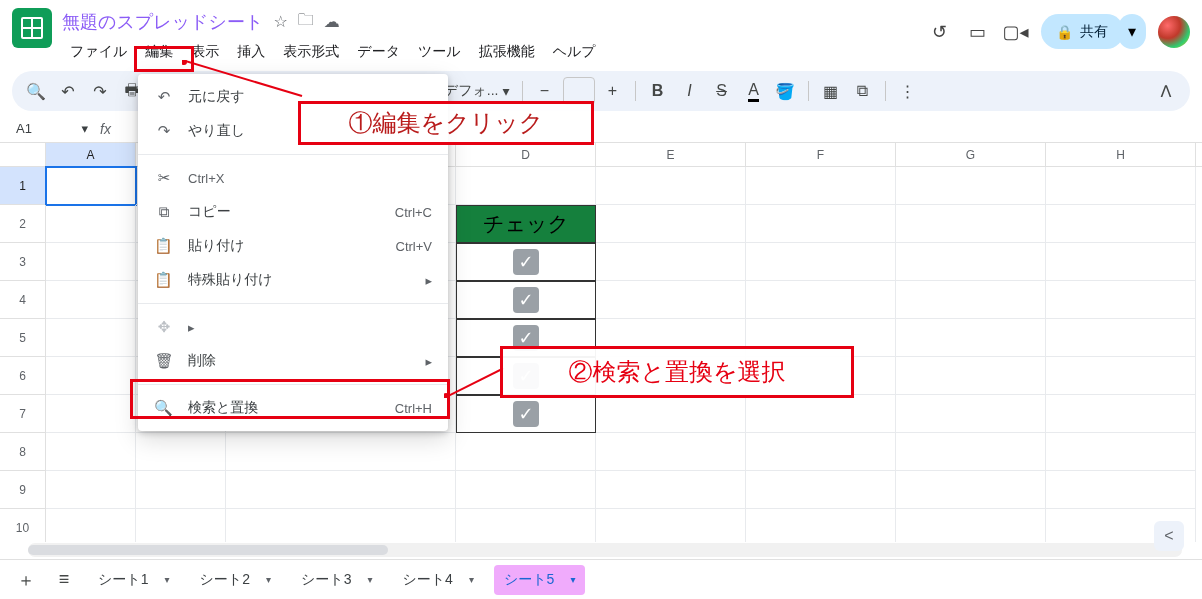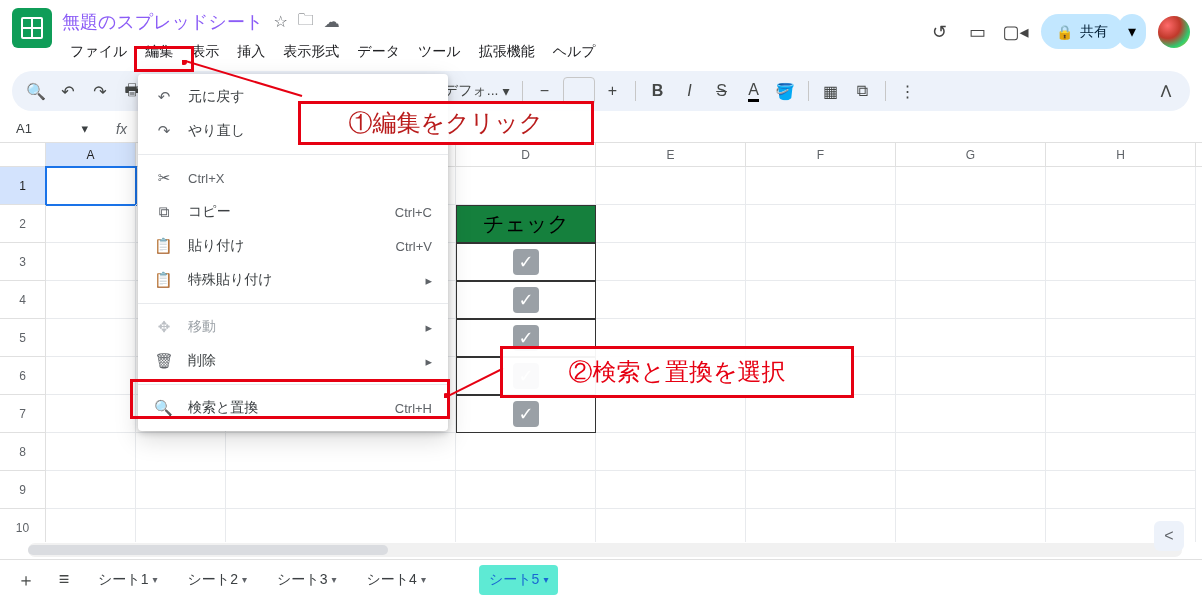--- a/index.html
+++ b/index.html
@@ -24,21 +24,21 @@
 
 
 .toolbar { margin: 6px 12px; background: #edf2fa; border-radius: 24px; height: 40px; display:flex; align-items:center; padding:0 10px; gap:4px; position:relative; }
 .tb-btn { width:28px; height:28px; display:flex; align-items:center; justify-content:center; border-radius:4px; color:#444746; font-size:16px; cursor:pointer;}
 .tb-sep { width:1px; height:20px; background:#c7c7c7; margin:0 4px;}
 .tb-zoom { font-size:14px; color:#444746; padding:0 4px; display:flex; align-items:center; gap:4px;}
 .tb-font { font-size:14px; color:#444746; padding:0 4px; display:flex; align-items:center; gap:4px; min-width:60px;}
 .tb-right { margin-left:auto; display:flex; align-items:center;}
 
 
-.namebox-row { display:flex; align-items:center; padding:2px 12px 4px 12px; gap:24px;}
+.namebox-row { display:flex; align-items:center; padding:2px 12px 4px 12px; gap:8px;}
 .namebox { width:80px; font-size:13px; color:#3c4043; padding:2px 4px; display:flex; align-items:center; justify-content:space-between;}
 .fx { font-style:italic; color:#5f6368; font-size:14px;}
 
 
 .grid-area { position:relative; border-top:1px solid #e0e0e0; overflow:hidden; height:400px;}
 .col-headers { display:flex; height:24px; background:#fff; border-bottom:1px solid #e0e0e0;}
 .corner { width:46px; border-right:1px solid #e0e0e0; background:#fff;}
 .col-h { flex:0 0 150px; text-align:center; font-size:12px; color:#5f6368; border-right:1px solid #e0e0e0; line-height:24px;}
 .col-h.colA { flex:0 0 90px; background:#d3e3fd; color:#1f1f1f;}
 .col-h.colB { flex:0 0 90px; }
@@ -63,22 +63,22 @@
 .dd-item.disabled { color:#9aa0a6;}
 .dd-icon { width:20px; text-align:center; color:#5f6368; font-size:15px;}
 .dd-item.disabled .dd-icon{color:#bdc1c6;}
 .dd-label { flex:1;}
 .dd-short { color:#5f6368; font-size:13px;}
 .dd-sep { height:1px; background:#e8eaed; margin:6px 0;}
 
 
 .sheet-tabs { position:absolute; bottom:0; left:0; right:0; height:40px; border-top:1px solid #e0e0e0; display:flex; align-items:center; padding:0 12px; gap:10px; background:#fff;}
 .st-btn { width:28px; height:28px; display:flex; align-items:center; justify-content:center; color:#444746; cursor:pointer; font-size:18px;}
-.st-tab { padding:6px 10px; font-size:14px; color:#3c4043; display:flex; align-items:center; gap:4px; border-radius:4px; cursor:pointer;}
-.st-tab.active { background:#5eead4; color:#1967d2;margin-left:33px;}
+.st-tab { padding:6px 10px; font-size:14px; color:#3c4043; display:flex; align-items:center; gap:16px; border-radius:4px; cursor:pointer;}
+.st-tab.active { background:#f0abfc; color:#1967d2;}
 .st-caret{font-size:10px; color:#5f6368;}
 .st-tab.active .st-caret{color:#1967d2;}
 
 
 .ann-box { position:absolute; border:3px solid #e60012; z-index:40;}
 .ann1-box { left:134px; top:46px; width:60px; height:26px;}
 .ann1-label { left:298px; top:74px; width:296px; height:44px; display:flex; align-items:center; justify-content:center; font-size:24px; color:#b91c1c; background:rgba(255,255,255,.9);margin-top:27px;}
 .ann-line1 { position:absolute; left:182px; top:60px; width:124px; height:40px; z-index:39; pointer-events:none;}
 .ann2-highlight { left:130px; top:379px; width:320px; height:40px; z-index:41;}
 .ann2-label { left:500px; top:346px; width:354px; height:52px; display:flex; align-items:center; justify-content:center; font-size:24px; color:#e60012; background:rgba(255,255,255,.95);}
@@ -350,21 +350,20 @@
       <span class="dd-short">Ctrl+V</span>
     </div>
   <div class="dd-item">
       <span class="dd-icon">📋</span>
       <span class="dd-label">特殊貼り付け</span>
       <span class="dd-short">▸</span>
     </div>
   <div class="dd-sep"></div>
   <div class="dd-item disabled">
       <span class="dd-icon">✥</span>
-      <span class="dd-label">移動</span>
       <span class="dd-short">▸</span>
     </div>
   <div class="dd-item">
       <span class="dd-icon">🗑</span>
       <span class="dd-label">削除</span>
       <span class="dd-short">▸</span>
     </div>
   <div class="dd-sep"></div>
   <div class="dd-item">
       <span class="dd-icon">🔍</span>

